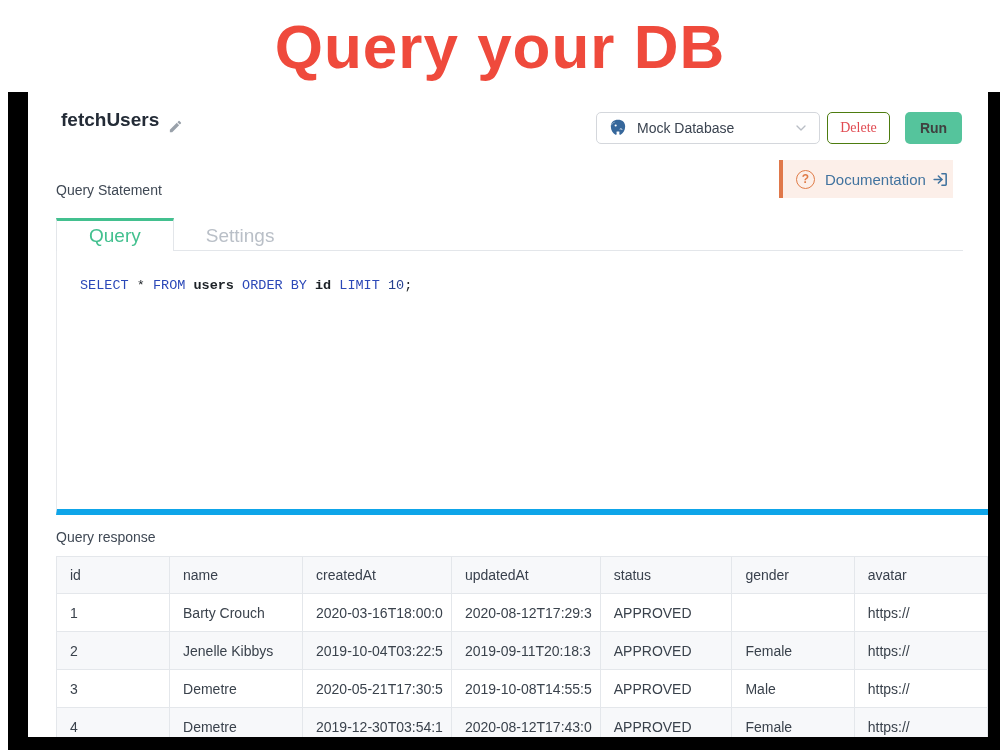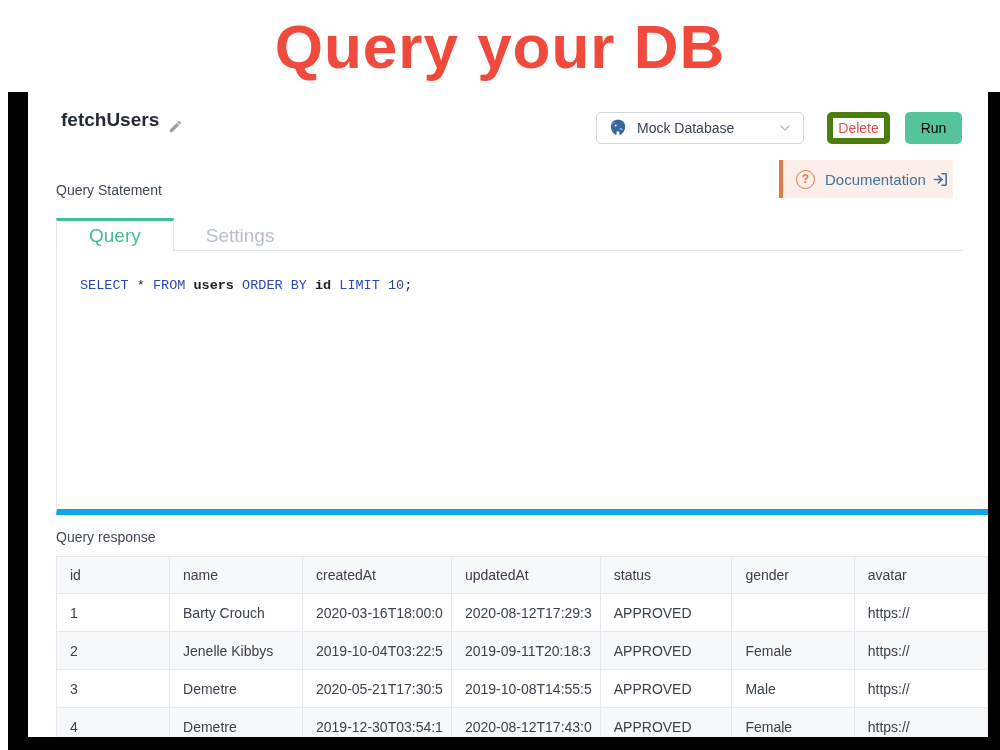--- a/index.html
+++ b/index.html
@@ -24,33 +24,33 @@
   
   .stage{position:absolute;top:92px;left:8px;width:1000px;height:658px;background:#000;}
 
   
   .panel{position:absolute;top:0;left:20px;width:960px;height:645px;background:#fff;overflow:hidden;}
 
   .query-name{position:absolute;left:33px;top:17px;font-size:19px;font-weight:700;color:#232b36;}
   .pencil{position:absolute;left:139px;top:27px;width:16px;height:16px;cursor:pointer;border:none;background:transparent;}
   .pencil svg{width:15px;height:15px;fill:#99a1aa;}
 
-  .db-select{position:absolute;left:568px;top:20px;width:208px;height:32px;
+  .db-select{position:absolute;left:568px;top:20px;width:224px;height:32px;
     border:1px solid #d4d7dc;border-radius:5px;background:#fff;display:flex;align-items:center;
     padding:0 10px 0 11px;cursor:pointer;}
   .db-select .pg{width:20px;height:20px;flex:0 0 auto;}
   .db-select .val{flex:1;margin-left:9px;font-size:14px;color:#3a4350;}
   .db-select .chev{width:16px;height:16px;}
   .db-select .chev svg{width:16px;height:16px;stroke:#b9bec5;stroke-width:2;fill:none;}
 
   .btn{position:absolute;top:20px;height:32px;border-radius:5px;font-size:14px;
     display:flex;align-items:center;justify-content:center;cursor:pointer;
     font-family:inherit;}
-  .btn-delete{left:799px;width:63px;background:#fff;border:6px solid #4d7c0f;color:var(--delete-red);}
-  .btn-run{left:877px;width:57px;background:var(--accent-green);border:none;color:#000000;}
+  .btn-delete{left:799px;width:63px;background:#fff;border:1px solid #4d7c0f;color:var(--delete-red);font-family:Liberation Serif, serif;}
+  .btn-run{left:877px;width:57px;background:var(--accent-green);border:none;color:#404040;font-weight:bold;}
 
   .doc-banner{position:absolute;left:751px;top:68px;width:174px;height:38px;
     background:#fcefe9;border-left:4px solid var(--doc-orange);
     display:flex;align-items:center;padding-left:13px;cursor:pointer;}
   .q-icon{width:19px;height:19px;border:1.7px solid #e07c48;border-radius:50%;
     color:#e07c48;font-size:12px;font-weight:700;display:flex;align-items:center;justify-content:center;}
   .doc-label{margin-left:10px;font-size:15px;color:var(--doc-blue);}
   .exit-icon{margin-left:6px;width:17px;height:17px;}
   .exit-icon svg{width:17px;height:17px;stroke:var(--doc-blue);stroke-width:2.2;fill:none;}
 

